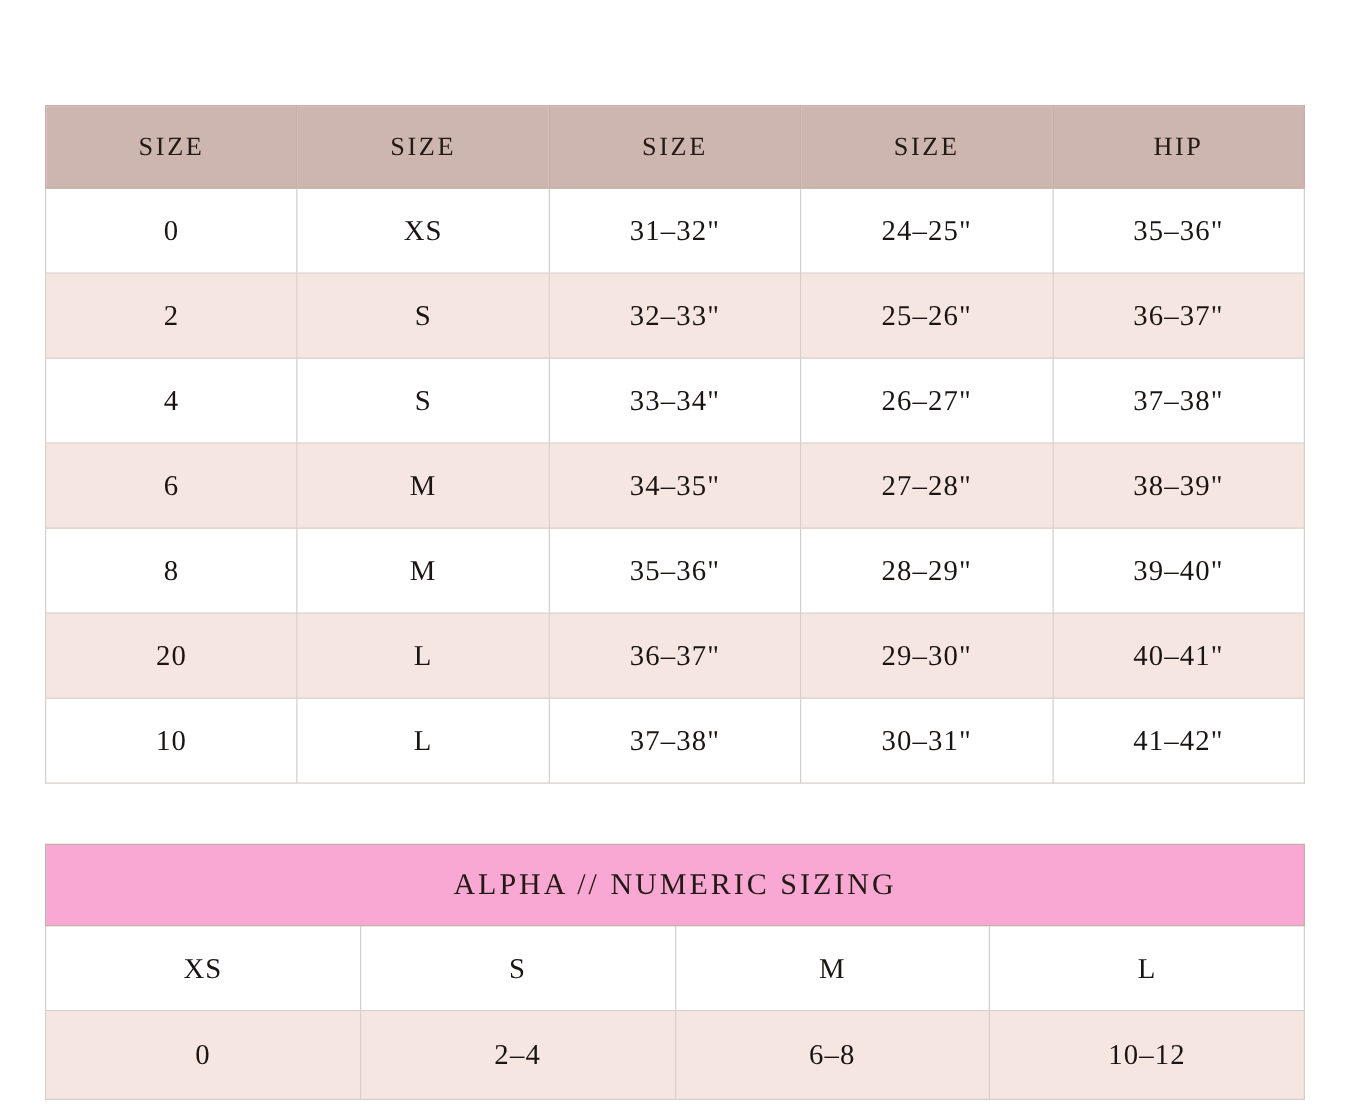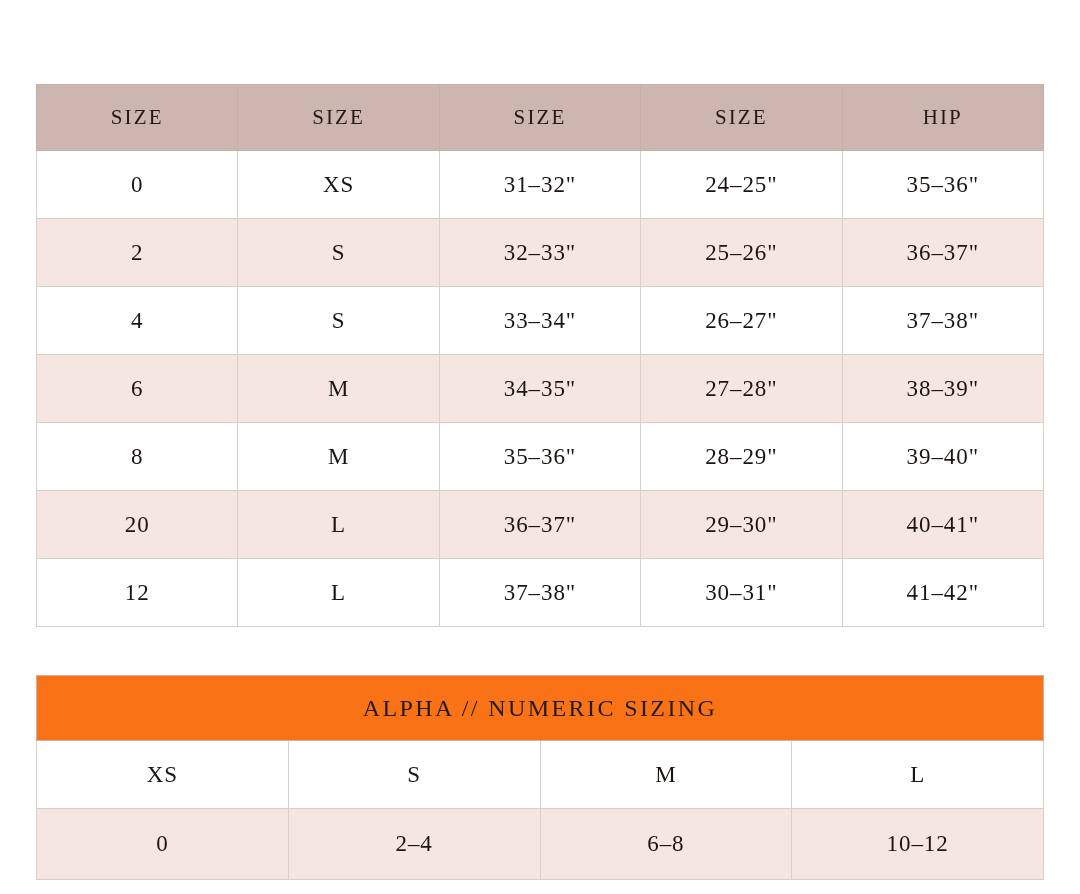--- a/index.html
+++ b/index.html
@@ -55,21 +55,21 @@
   
   .alpha-wrap {
     margin-top: 48px;
   }
   .alpha-table td, .alpha-table th {
     border: 1px solid #d9cfc9;
     text-align: center;
     font-weight: normal;
   }
   .alpha-table .alpha-title {
-    background: #f97316;
+    background: #f9a8d4;
     color: #231a16;
     font-size: 24px;
     height: 62px;
     letter-spacing: 0.10em;
     border-color: #c7aea8;
     margin-left: 32px;
   }
   .alpha-table .alpha-head td {
     height: 65px;
     font-size: 23px;
@@ -135,21 +135,21 @@
         <td>39–40"</td>
       </tr>
       <tr class="alt">
         <td>20</td>
         <td>L</td>
         <td>36–37"</td>
         <td>29–30"</td>
         <td>40–41"</td>
       </tr>
       <tr class="">
-        <td>12</td>
+        <td>10</td>
         <td>L</td>
         <td>37–38"</td>
         <td>30–31"</td>
         <td>41–42"</td>
       </tr>
     </tbody>
   </table>
 
   <div class="alpha-wrap">
     <table class="alpha-table">

